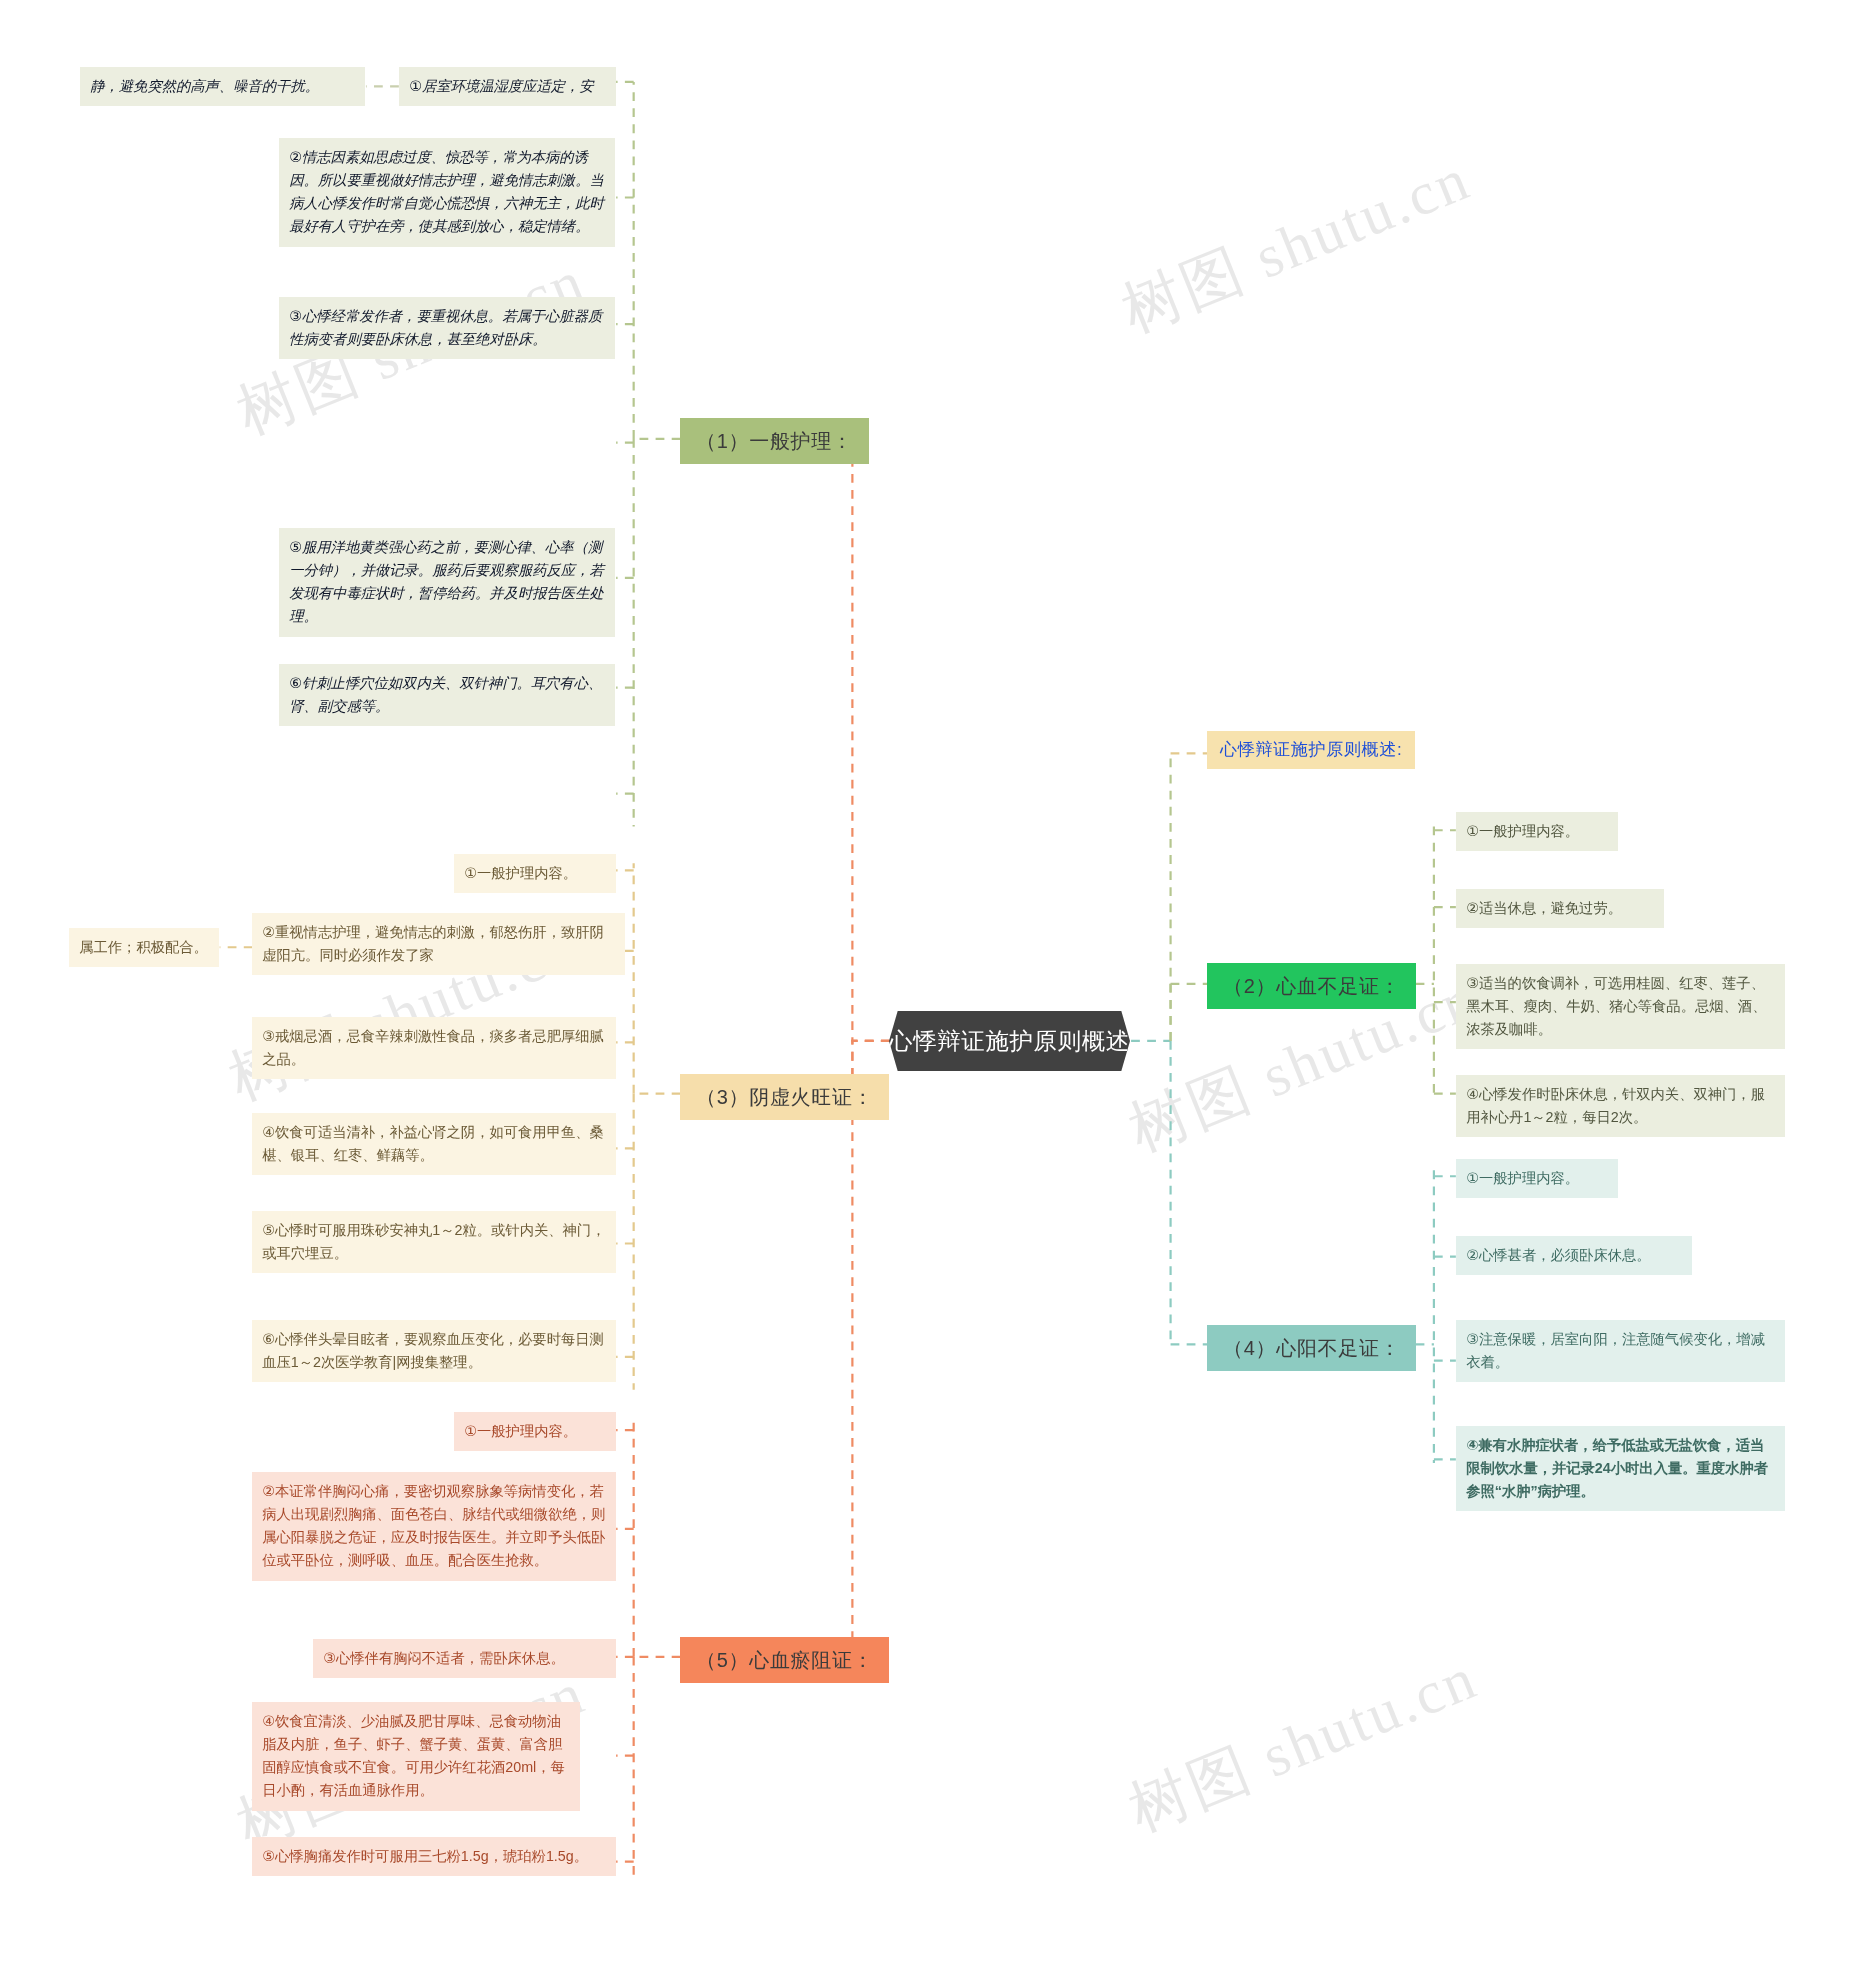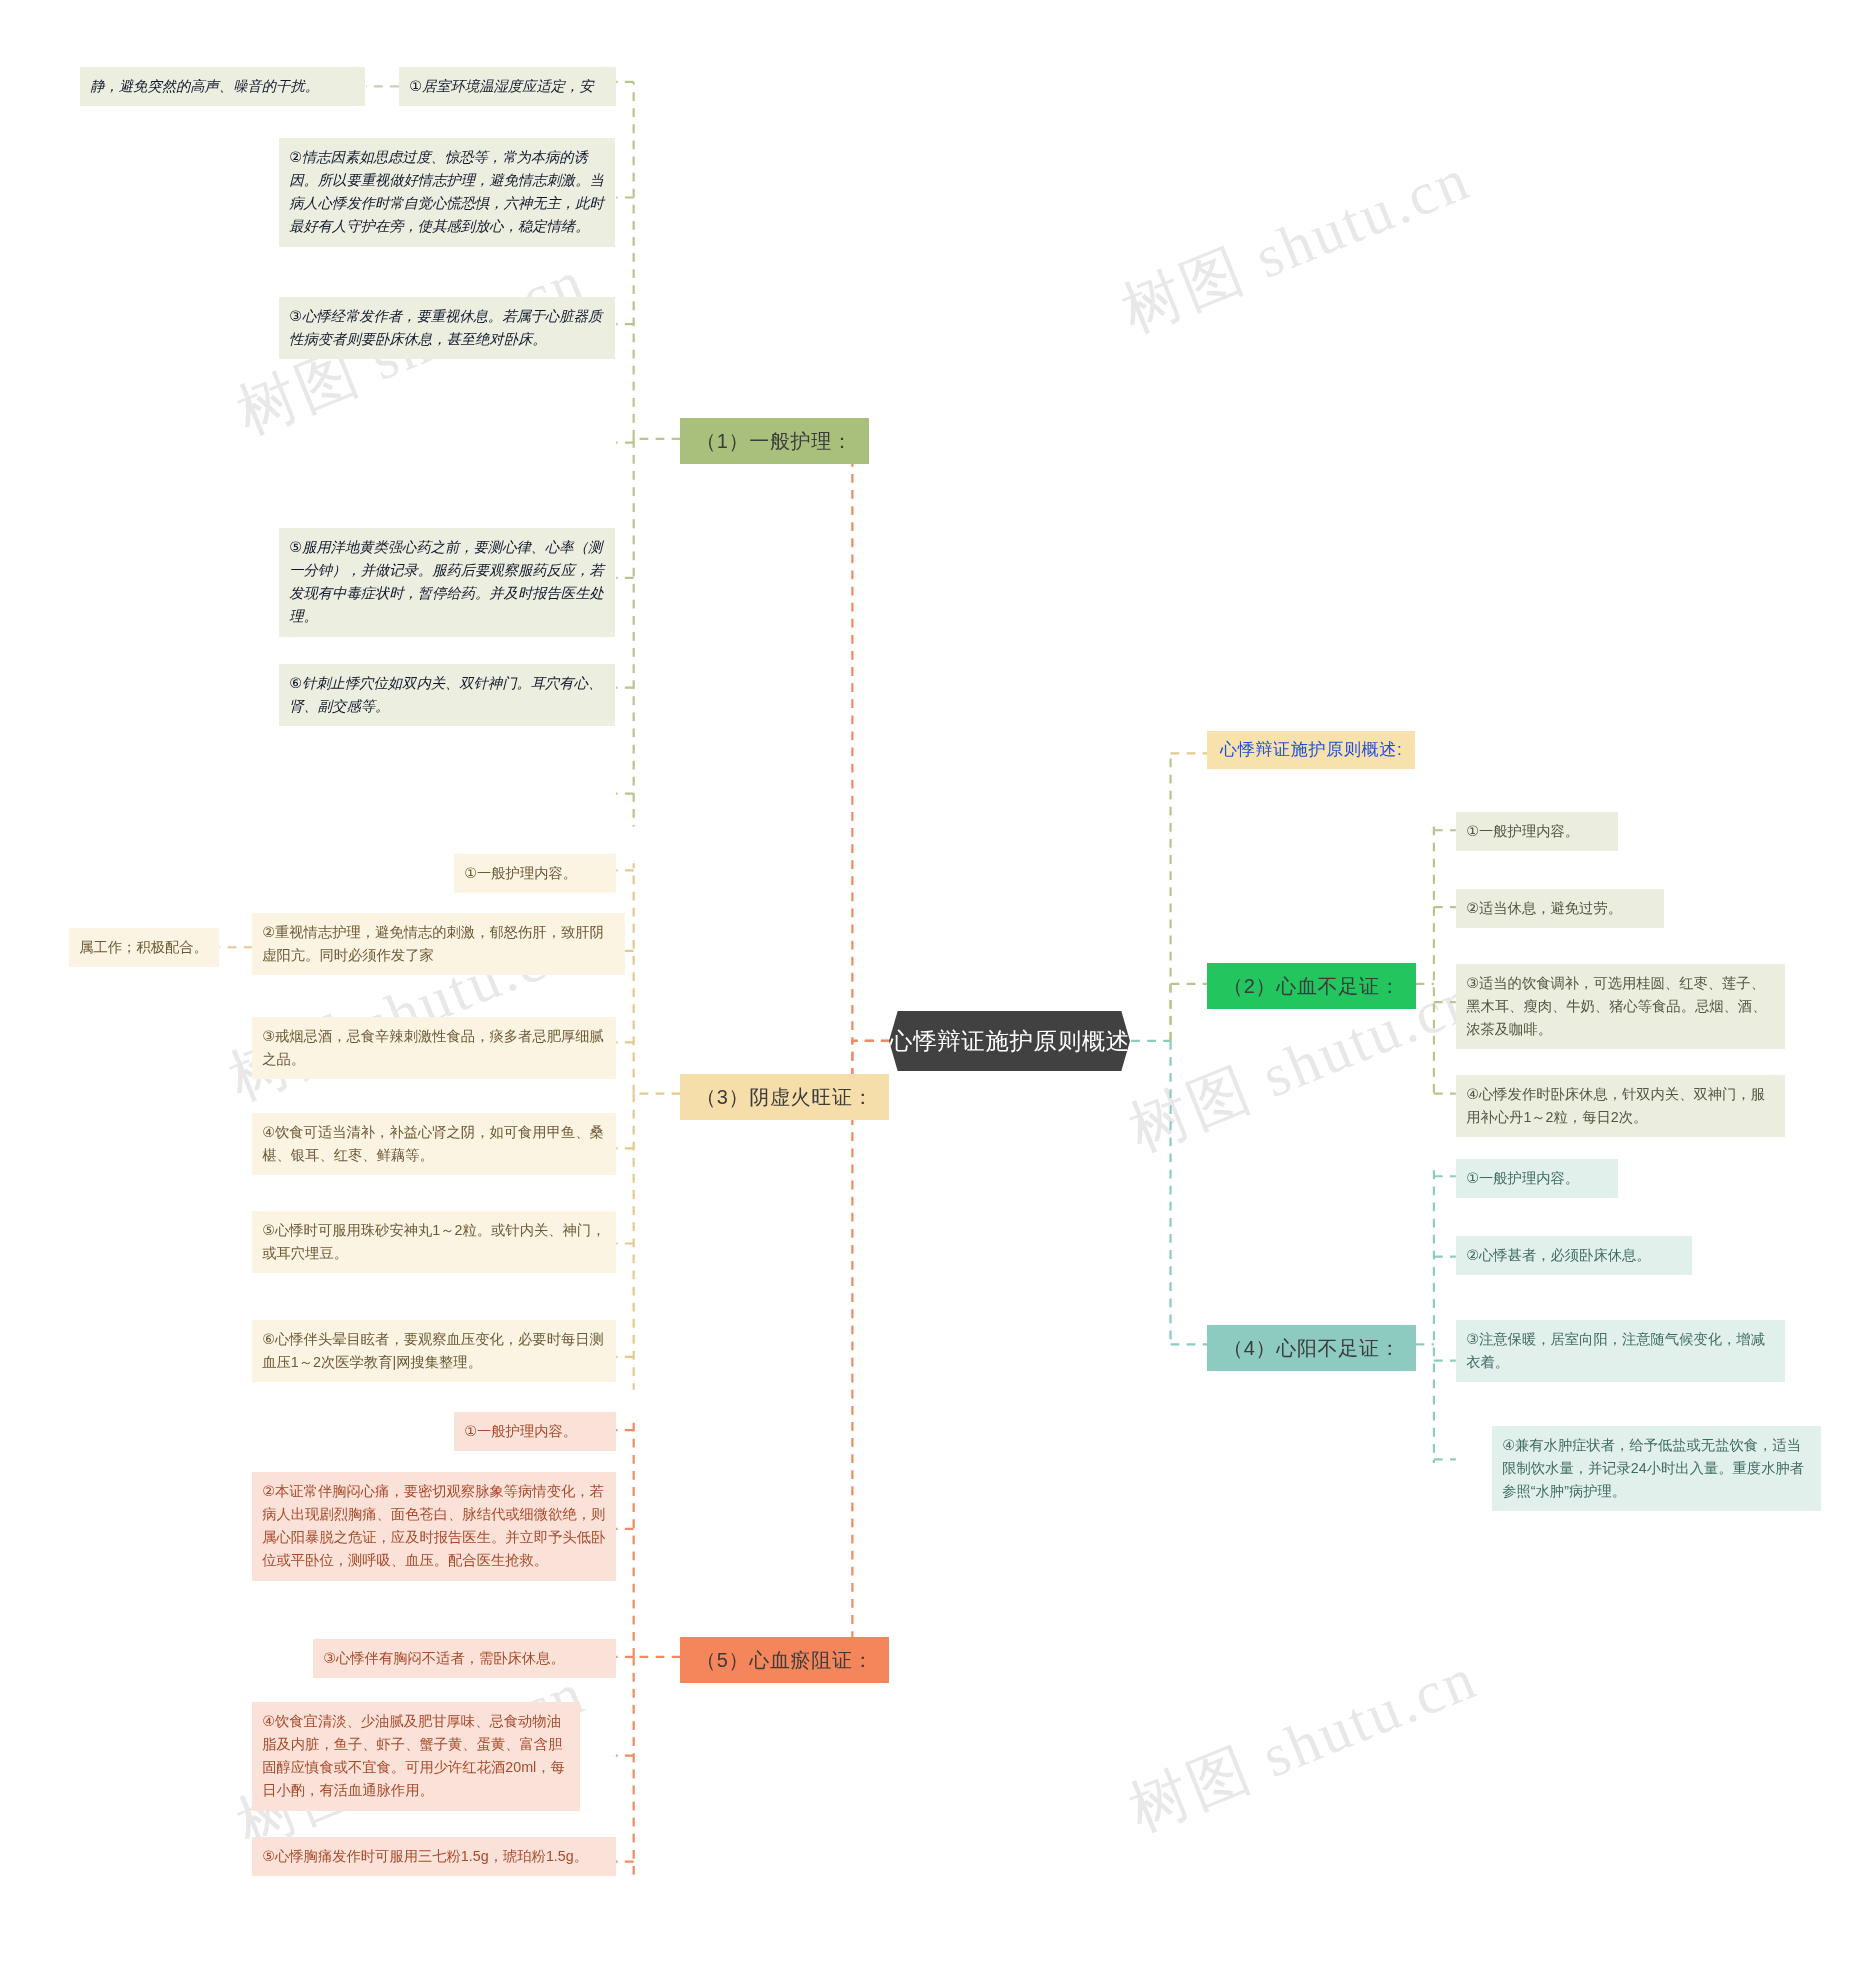--- a/index.html
+++ b/index.html
@@ -187,16 +187,16 @@
   <div class="node leaf sage" style="left:1456px; top:812px; width:162px;">①一般护理内容。</div>
   <div class="node leaf sage" style="left:1456px; top:889px; width:208px;">②适当休息，避免过劳。</div>
   <div class="node leaf sage" style="left:1456px; top:964px; width:329px;">③适当的饮食调补，可选用桂圆、红枣、莲子、黑木耳、瘦肉、牛奶、猪心等食品。忌烟、酒、浓茶及咖啡。</div>
   <div class="node leaf sage" style="left:1456px; top:1075px; width:329px;">④心悸发作时卧床休息，针双内关、双神门，服用补心丹1～2粒，每日2次。</div>
 
   <div class="branch b-teal" style="left:1207px; top:1325px;">（4）心阳不足证：</div>
 
   <div class="node leaf mint" style="left:1456px; top:1159px; width:162px;">①一般护理内容。</div>
   <div class="node leaf mint" style="left:1456px; top:1236px; width:236px;">②心悸甚者，必须卧床休息。</div>
   <div class="node leaf mint" style="left:1456px; top:1320px; width:329px;">③注意保暖，居室向阳，注意随气候变化，增减衣着。</div>
-  <div class="node leaf mint" style="left:1492px; top:1426px; width:329px;">④兼有水肿症状者，给予低盐或无盐饮食，适当限制饮水量，并记录24小时出入量。重度水肿者参照“水肿”病护理。</div>
+  <div class="node leaf mint" style="left:1456px; top:1426px; width:329px;font-weight:bold;">④兼有水肿症状者，给予低盐或无盐饮食，适当限制饮水量，并记录24小时出入量。重度水肿者参照“水肿”病护理。</div>
 
 </div>
 
 
 </body></html>

